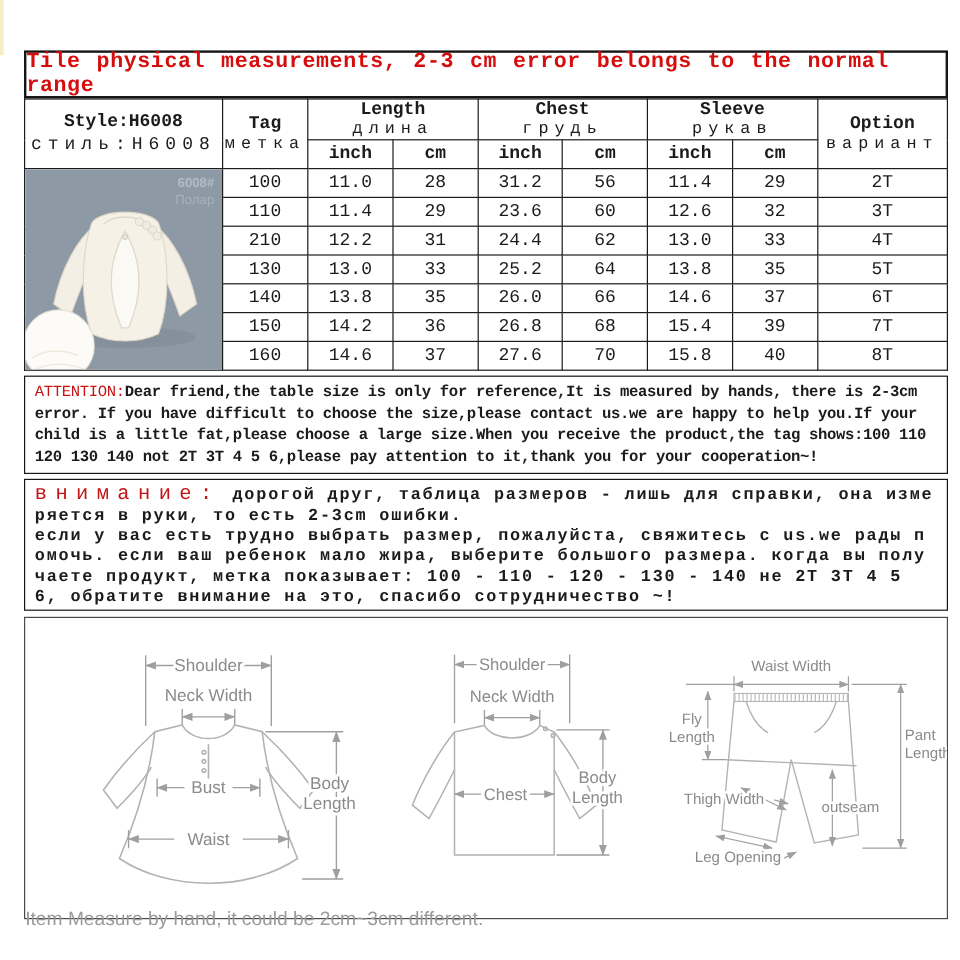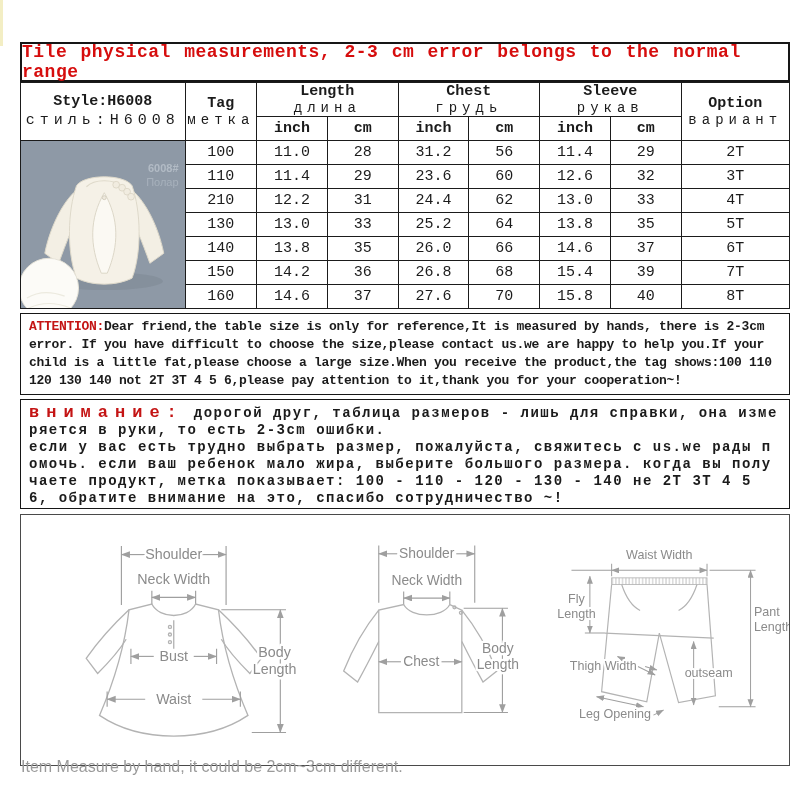--- a/index.html
+++ b/index.html
@@ -29,32 +29,32 @@
   table.size th{font-weight:bold;}
   .hdr-big{height:34px;padding-left:32px;}
   .hdr-units th{height:26px;font-weight:normal;font-size:15px;}
   .ru{letter-spacing:5px;font-size:14px;font-weight:normal;}
   .style-th div{line-height:1.25;}
   .style-th .ru{font-size:15px;}
   td.photo-cell{padding:0;position:relative;overflow:hidden;}
   .photo{position:absolute;inset:0;background:#8e99a6;}
   .photo svg{position:absolute;inset:0;width:100%;height:100%;}
   .photo-badge{
-    position:absolute;top:21px;right:6px;text-align:right;color:#b2bbc5;
+    position:absolute;top:6px;right:6px;text-align:right;color:#b2bbc5;
     font-family:"Liberation Sans",sans-serif;font-size:11px;line-height:1.25;font-weight:bold;
   }
   .photo-badge .b2{color:#a7b1bc;font-weight:normal;}
 
   
   .att-box{
     box-sizing:border-box;border:1px solid #161616;margin-top:4px;
     padding:4px 8px;min-height:78px;
   }
   .att-box p{margin:0;font-size:13px;font-weight:bold;line-height:18px;letter-spacing:-0.3px;}
-  .red{color:#c41414;font-weight:bold;}
+  .red{color:#c41414;font-weight:normal;}
 
   .ru-box{
     box-sizing:border-box;border:1px solid #161616;margin-top:4px;
     padding:4px 8px;height:110px;overflow:hidden;
   }
   .ru-box p{
     margin:0;font-size:14px;line-height:17px;letter-spacing:1.5px;
     word-break:break-all;font-weight:bold;
   }
   .ru-box .red{font-size:17px;letter-spacing:7px;}

